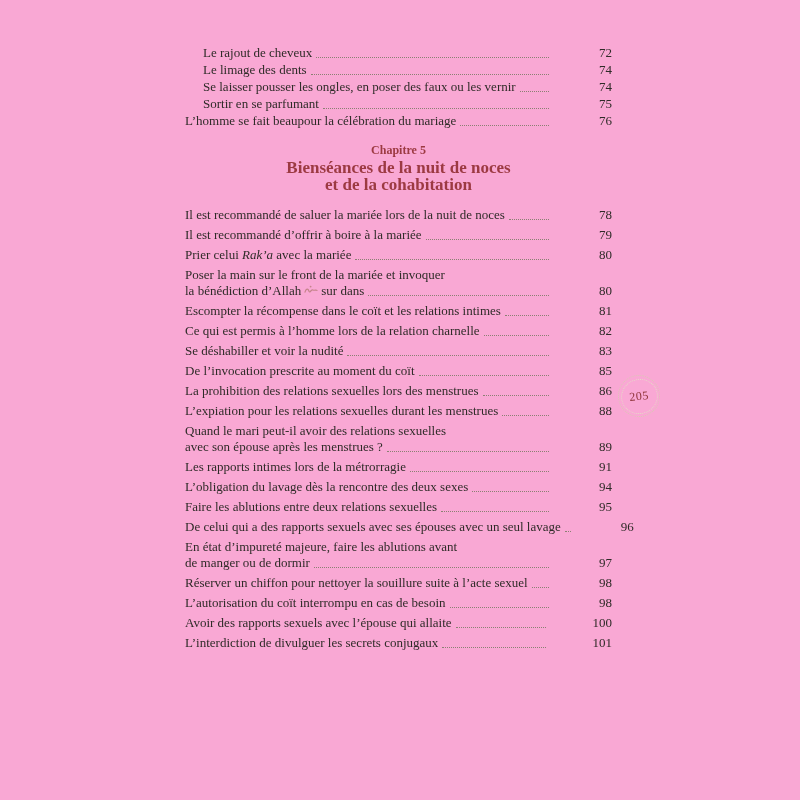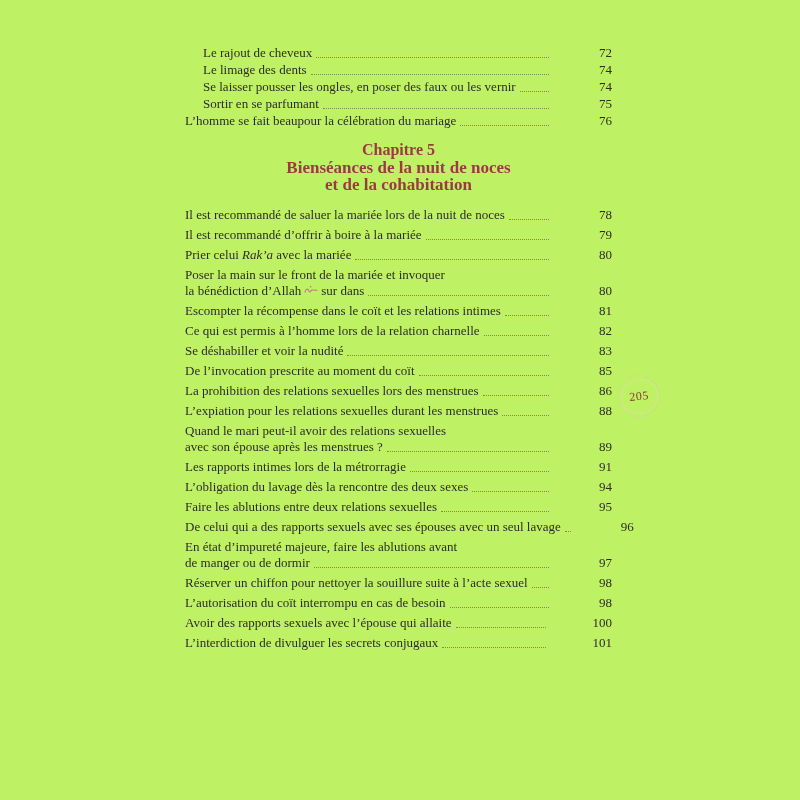--- a/index.html
+++ b/index.html
@@ -10,39 +10,39 @@
     --medallion-ring:#d9cab2;
     --honorific:#c4848a;
   }
   html,body{margin:0;padding:0;}
   body{
     width:800px;height:800px;background:#ffffff;
     font-family:"Liberation Serif","DejaVu Serif",serif;
     color:var(--text);
     overflow:hidden;
   }
-  .sheet{position:relative;width:800px;height:800px;background:#bef264;}
+  .sheet{position:relative;width:800px;height:800px;background:#f9a8d4;}
   .content{position:absolute;left:185px;top:44px;width:427px;}
 
   .row{display:flex;align-items:baseline;font-size:13px;line-height:16px;}
   .pre-section .row{line-height:17px;}
   .row.indent{padding-left:18px;}
   .t{white-space:nowrap;}
   .leader{
     flex:1 1 auto;min-width:6px;
     border-bottom:1px dotted var(--dots);
     align-self:flex-end;margin:0 3px 3px 4px;
   }
   .pg{text-align:right;min-width:16px;white-space:nowrap;margin-left:44px;}
 
   .chapter-heading{
     text-align:center;margin-top:12px;
     color:var(--red);font-weight:bold;
   }
-  .ch-label{font-size:16px;line-height:18px;font-family:Liberation Serif, serif;}
+  .ch-label{font-size:12px;line-height:18px;font-family:Liberation Serif, serif;}
   .ch-title{font-size:17px;line-height:17px;}
 
   .entries{margin-top:14px;}
   .entry{margin-bottom:4px;}
   .entry .l1{font-size:13px;line-height:16px;}
   .it{font-style:italic;}
 
   .honorific{display:inline-block;margin:0 3px;vertical-align:baseline;}
 
   .medallion{position:absolute;left:616px;top:373px;width:46px;height:46px;}

